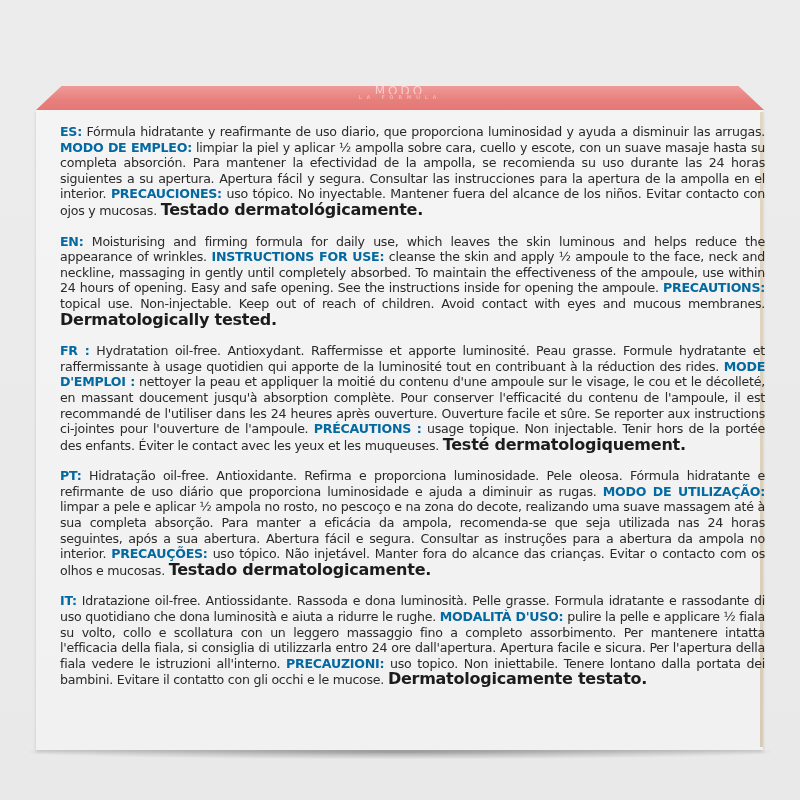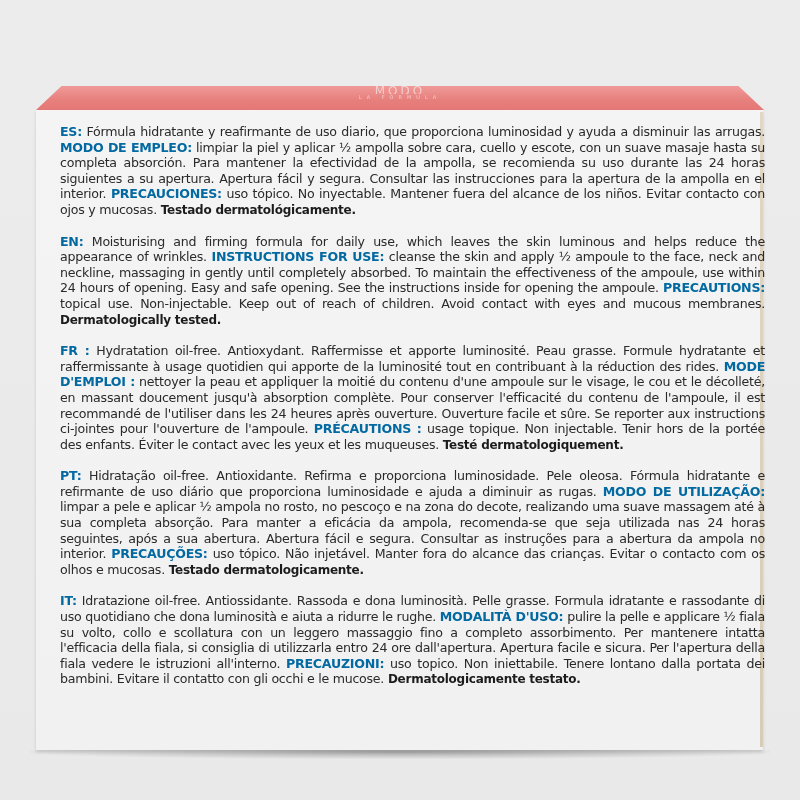--- a/index.html
+++ b/index.html
@@ -36,21 +36,21 @@
   }
   .content {
     position:absolute; left:60px; top:124px; width:705px;
     color:#2a2a2a;
     font-family: "DejaVu Sans", sans-serif;
     font-size:12.6px; line-height:15.6px;
     letter-spacing:-0.25px;
   }
   .para { margin:0 0 15px 0; text-align:justify; }
   .para b, .para .b { font-weight:bold; color:#0369a1; }
-  .para .sb { font-weight:bold; font-size:12px; color:#1c1c1c; }
+  .para .sb { font-weight:bold; font-size:16px; color:#1c1c1c; }
 </style>
 </head>
 <body>
 
 <div class="scene"></div>
 <div class="box-shadow"></div>
 
 <div class="lid"></div>
 <div class="lid-logo">
   <div class="brand">MODO</div>

